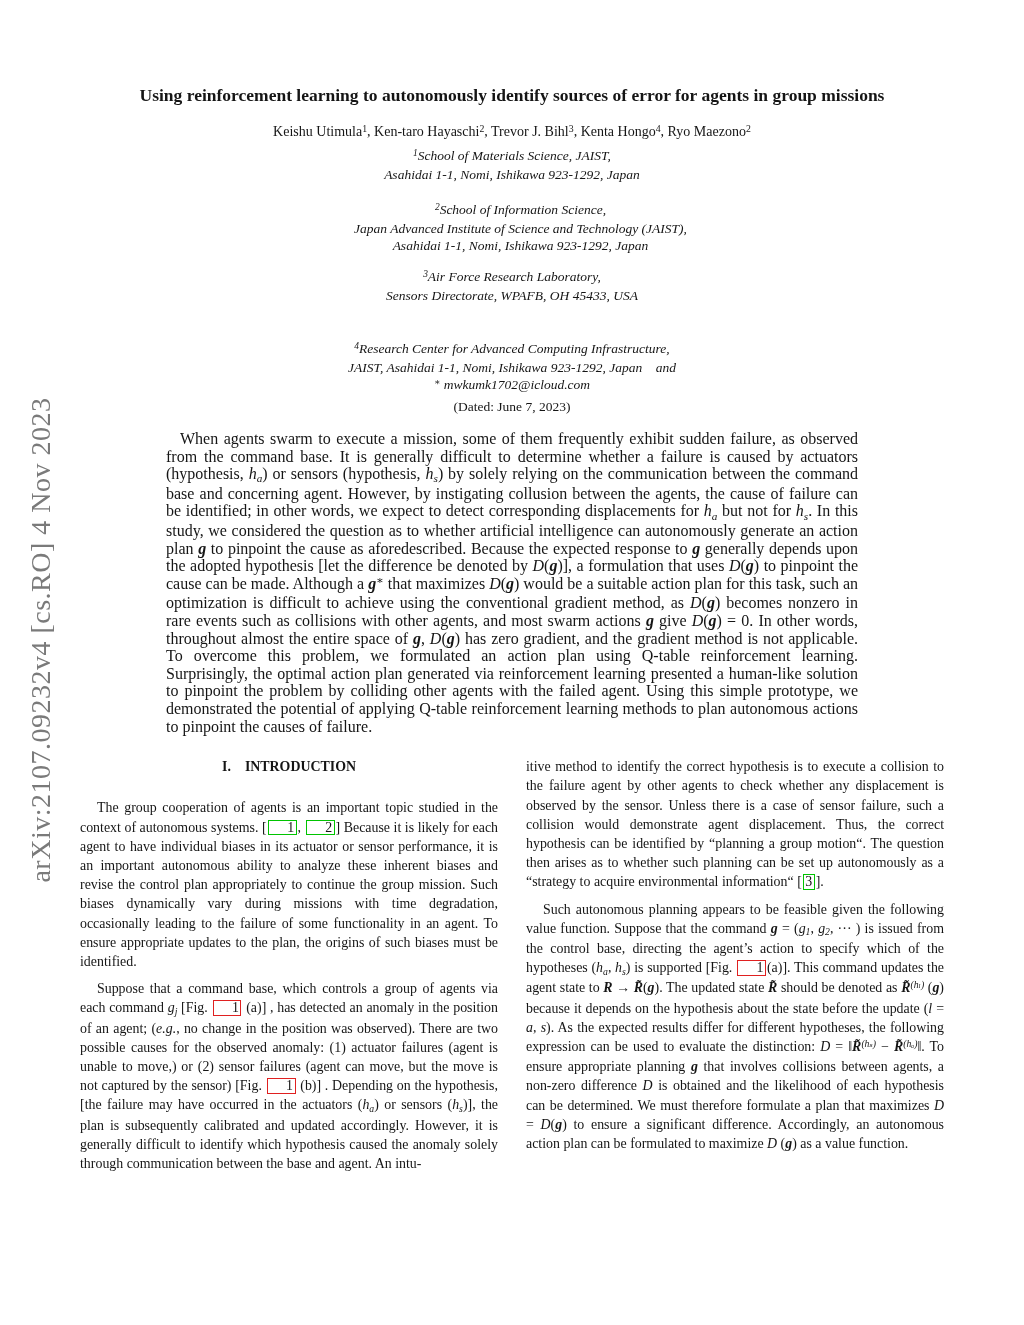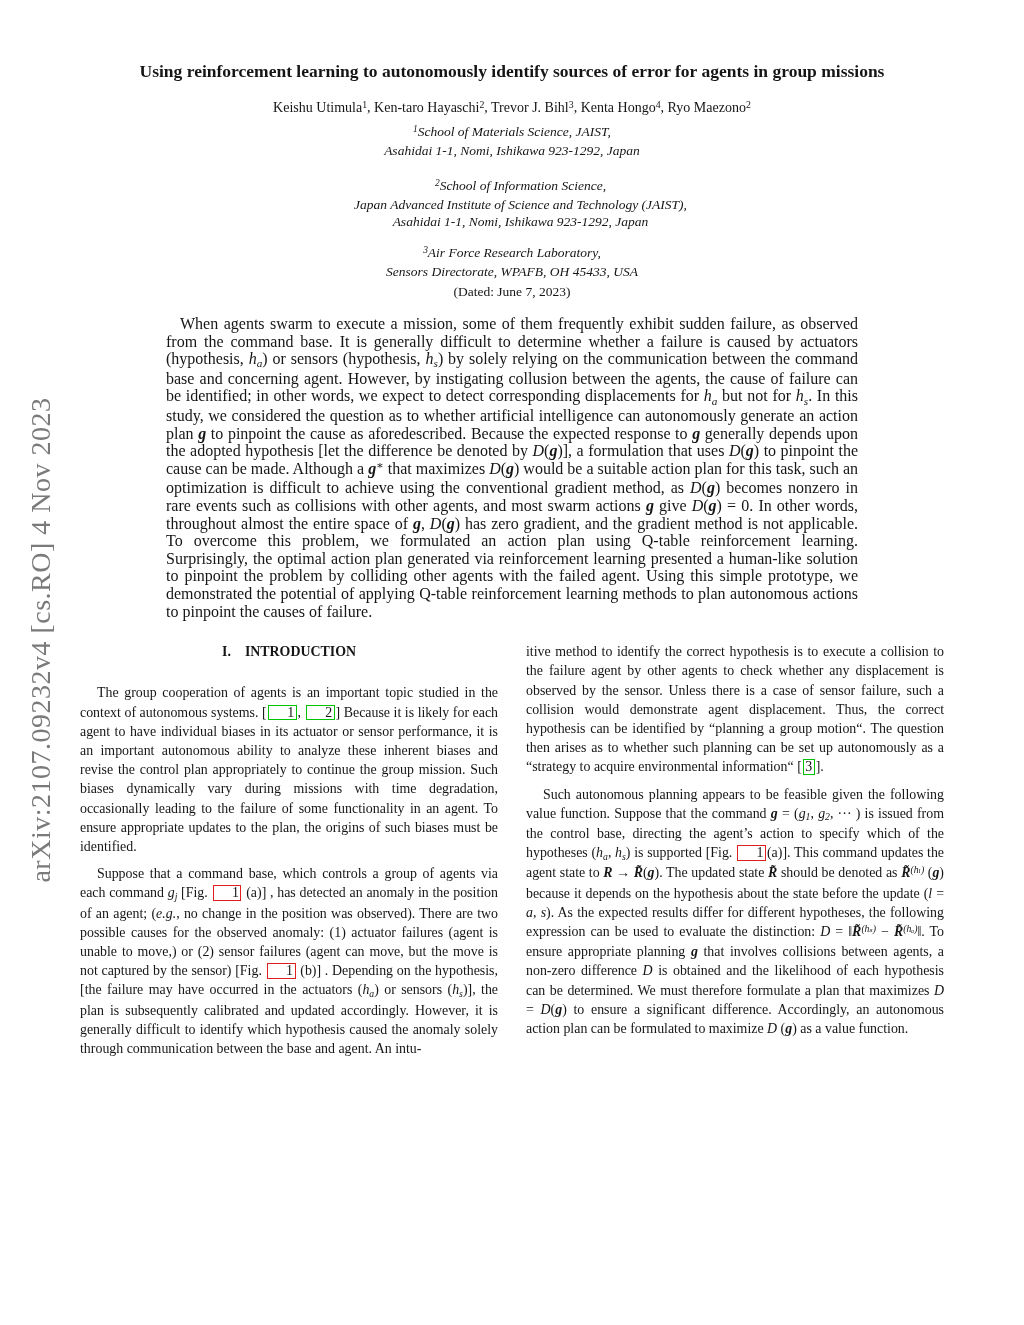--- a/index.html
+++ b/index.html
@@ -23,21 +23,21 @@
   .watermark{
     position:absolute;
     left:41px;top:640px;
     transform:translate(-50%,-50%) rotate(-90deg);
     white-space:nowrap;
     font-size:28px;
     color:var(--wm);
     letter-spacing:0.5px;
   }
   
-  .header{padding-top:60px;text-align:center;}
+  .header{padding-top:84px;text-align:center;}
   .title{
     font-size:17.5px;
     font-weight:bold;
     line-height:22px;
     padding:0 70px;
   }
   .authors{margin-top:18px;font-size:14px;line-height:16px;}
   .aff-group{font-style:italic;font-size:13.5px;line-height:17px;text-align:center;}
   .aff-g1{margin-top:6px;}
   .aff-g2{margin-top:18px;margin-left:17px;}
@@ -116,20 +116,25 @@
       <div><span class="seg-sup">2</span>School of Information Science,</div>
       <div>Japan Advanced Institute of Science and Technology (JAIST),</div>
       <div>Asahidai 1-1, Nomi, Ishikawa 923-1292, Japan</div>
     </div>
 
     <div class="aff-group aff-g3">
       <div><span class="seg-sup">3</span>Air Force Research Laboratory,</div>
       <div>Sensors Directorate, WPAFB, OH 45433, USA</div>
     </div>
 
+    <div class="aff-group aff-g4">
+      <div><span class="seg-sup">4</span>Research Center for Advanced Computing Infrastructure,</div>
+      <div>JAIST, Asahidai 1-1, Nomi, Ishikawa 923-1292, Japan and</div>
+      <div><span class="seg-sup">∗</span> mwkumk1702@icloud.com</div>
+    </div>
 
     <div class="dated">(Dated: June 7, 2023)</div>
   </div>
 
   <div class="abstract"><span class="indent"></span><span>When agents swarm to execute a mission, some of them frequently exhibit sudden failure, as observed from the command base. It is generally difficult to determine whether a failure is caused by actuators (hypothesis, <span class="seg-i">h</span><span class="seg-sub">a</span>) or sensors (hypothesis, <span class="seg-i">h</span><span class="seg-sub">s</span>) by solely relying on the communication between the command base and concerning agent.  However, by instigating collusion between the agents, the cause of failure can be identified; in other words, we expect to detect corresponding displacements for <span class="seg-i">h</span><span class="seg-sub">a</span> but not for <span class="seg-i">h</span><span class="seg-sub">s</span>.  In this study, we considered the question as to whether artificial intelligence can autonomously generate an action plan <span class="seg-bi">g</span> to pinpoint the cause as aforedescribed. Because the expected response to <span class="seg-bi">g</span> generally depends upon the adopted hypothesis [let the difference be denoted by <span class="seg-i">D</span>(<span class="seg-bi">g</span>)], a formulation that uses <span class="seg-i">D</span>(<span class="seg-bi">g</span>) to pinpoint the cause can be made.  Although a <span class="seg-bi">g</span><span class="seg-sup">∗</span> that maximizes <span class="seg-i">D</span>(<span class="seg-bi">g</span>) would be a suitable action plan for this task, such an optimization is difficult to achieve using the conventional gradient method, as <span class="seg-i">D</span>(<span class="seg-bi">g</span>) becomes nonzero in rare events such as collisions with other agents, and most swarm actions <span class="seg-bi">g</span> give <span class="seg-i">D</span>(<span class="seg-bi">g</span>) = 0. In other words, throughout almost the entire space of <span class="seg-bi">g</span>, <span class="seg-i">D</span>(<span class="seg-bi">g</span>) has zero gradient, and the gradient method is not applicable. To overcome this problem, we formulated an action plan using Q-table reinforcement learning.  Surprisingly, the optimal action plan generated via reinforcement learning presented a human-like solution to pinpoint the problem by colliding other agents with the failed agent. Using this simple prototype, we demonstrated the potential of applying Q-table reinforcement learning methods to plan autonomous actions to pinpoint the causes of failure.</span></div>
 
   <div class="columns">
     <div class="col">
       <div class="sec-heading">
         <span class="sec-num">I.</span><span>INTRODUCTION</span>

